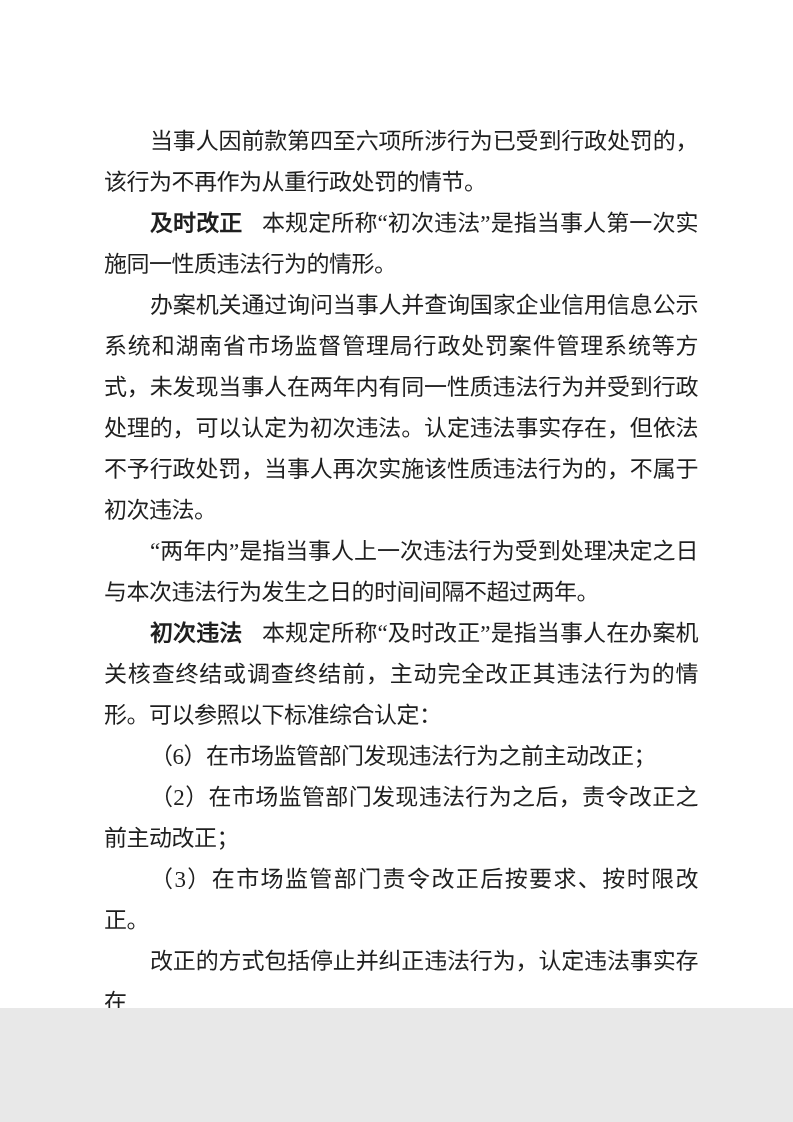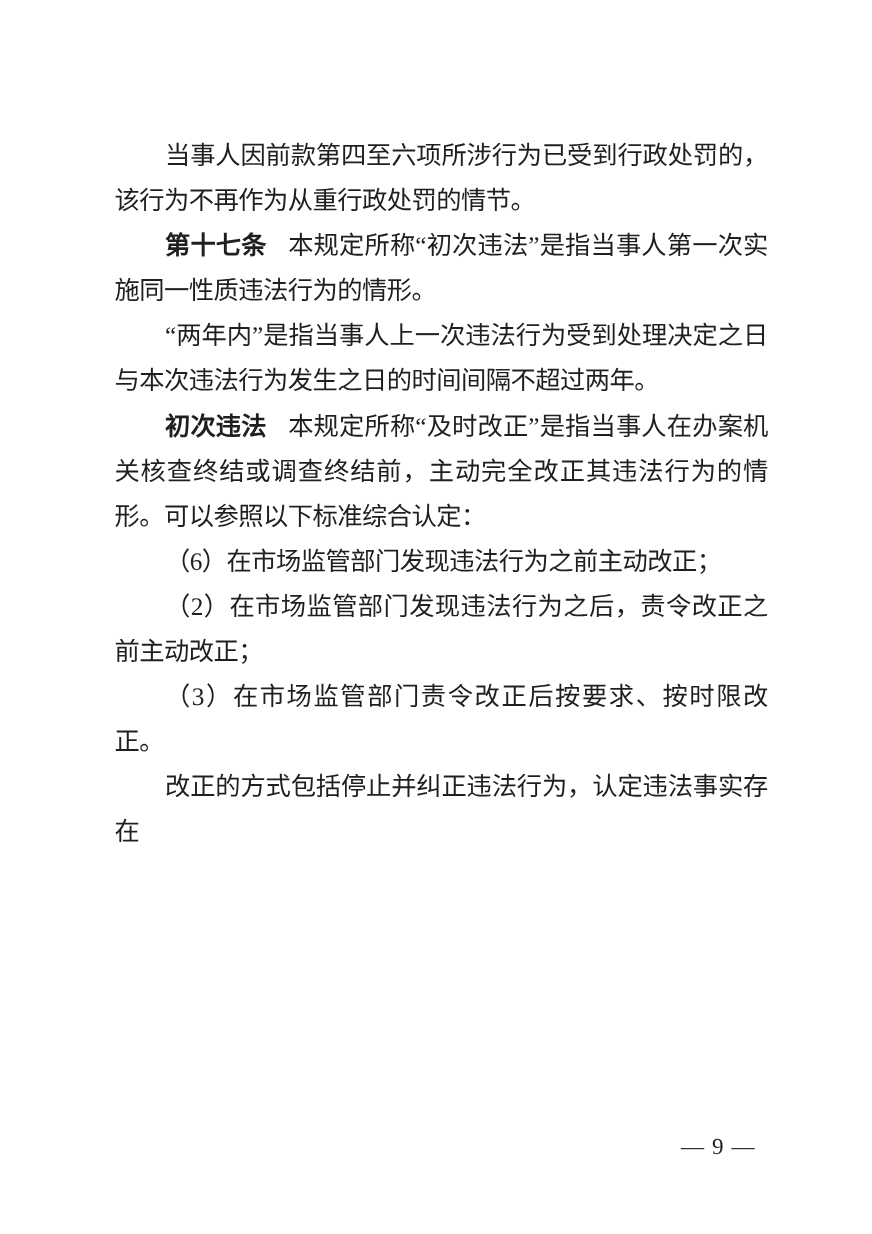--- a/index.html
+++ b/index.html
@@ -7,21 +7,21 @@
     --ink: #1f1f1f;
   }
   html, body {
     margin: 0;
     padding: 0;
     background: #e8e8e8;
   }
   .page {
     position: relative;
     width: 793px;
-    height: 1122px;
+    height: 1008px;
     margin: 0 auto;
     background: var(--bg);
     font-family: "Liberation Serif", "DejaVu Serif", serif;
     color: var(--ink);
     overflow: hidden;
   }
   .content {
     position: absolute;
     left: 104px;
     top: 121px;
@@ -52,22 +52,23 @@
   }
 </style>
 </head>
 <body>
 
 <div class="page">
   <div class="content">
 
     <p class="para"><span>当事人因前款第四至六项所涉行为已受到行政处罚的，该行为不再作为从重行政处罚的情节。</span></p>
 
-    <p class="para"><span class="clause-label">第十七条</span><span>本规定所称“初次违法”是指当事人第一次实施同一性质违法行为的情形。</span></p>
+    <p class="para"><span class="clause-label">及时改正</span><span>本规定所称“初次违法”是指当事人第一次实施同一性质违法行为的情形。</span></p>
 
+    <p class="para"><span>办案机关通过询问当事人并查询国家企业信用信息公示系统和湖南省市场监督管理局行政处罚案件管理系统等方式，未发现当事人在两年内有同一性质违法行为并受到行政处理的，可以认定为初次违法。认定违法事实存在，但依法不予行政处罚，当事人再次实施该性质违法行为的，不属于初次违法。</span></p>
 
     <p class="para"><span>“两年内”是指当事人上一次违法行为受到处理决定之日与本次违法行为发生之日的时间间隔不超过两年。</span></p>
 
 
     <p class="para"><span class="clause-label">初次违法</span><span>本规定所称“及时改正”是指当事人在办案机关核查终结或调查终结前，主动完全改正其违法行为的情形。可以参照以下标准综合认定：</span></p>
 
     <p class="para"><span>（6）在市场监管部门发现违法行为之前主动改正；</span></p>
 
     <p class="para"><span>（2）在市场监管部门发现违法行为之后，责令改正之前主动改正；</span></p>
 

